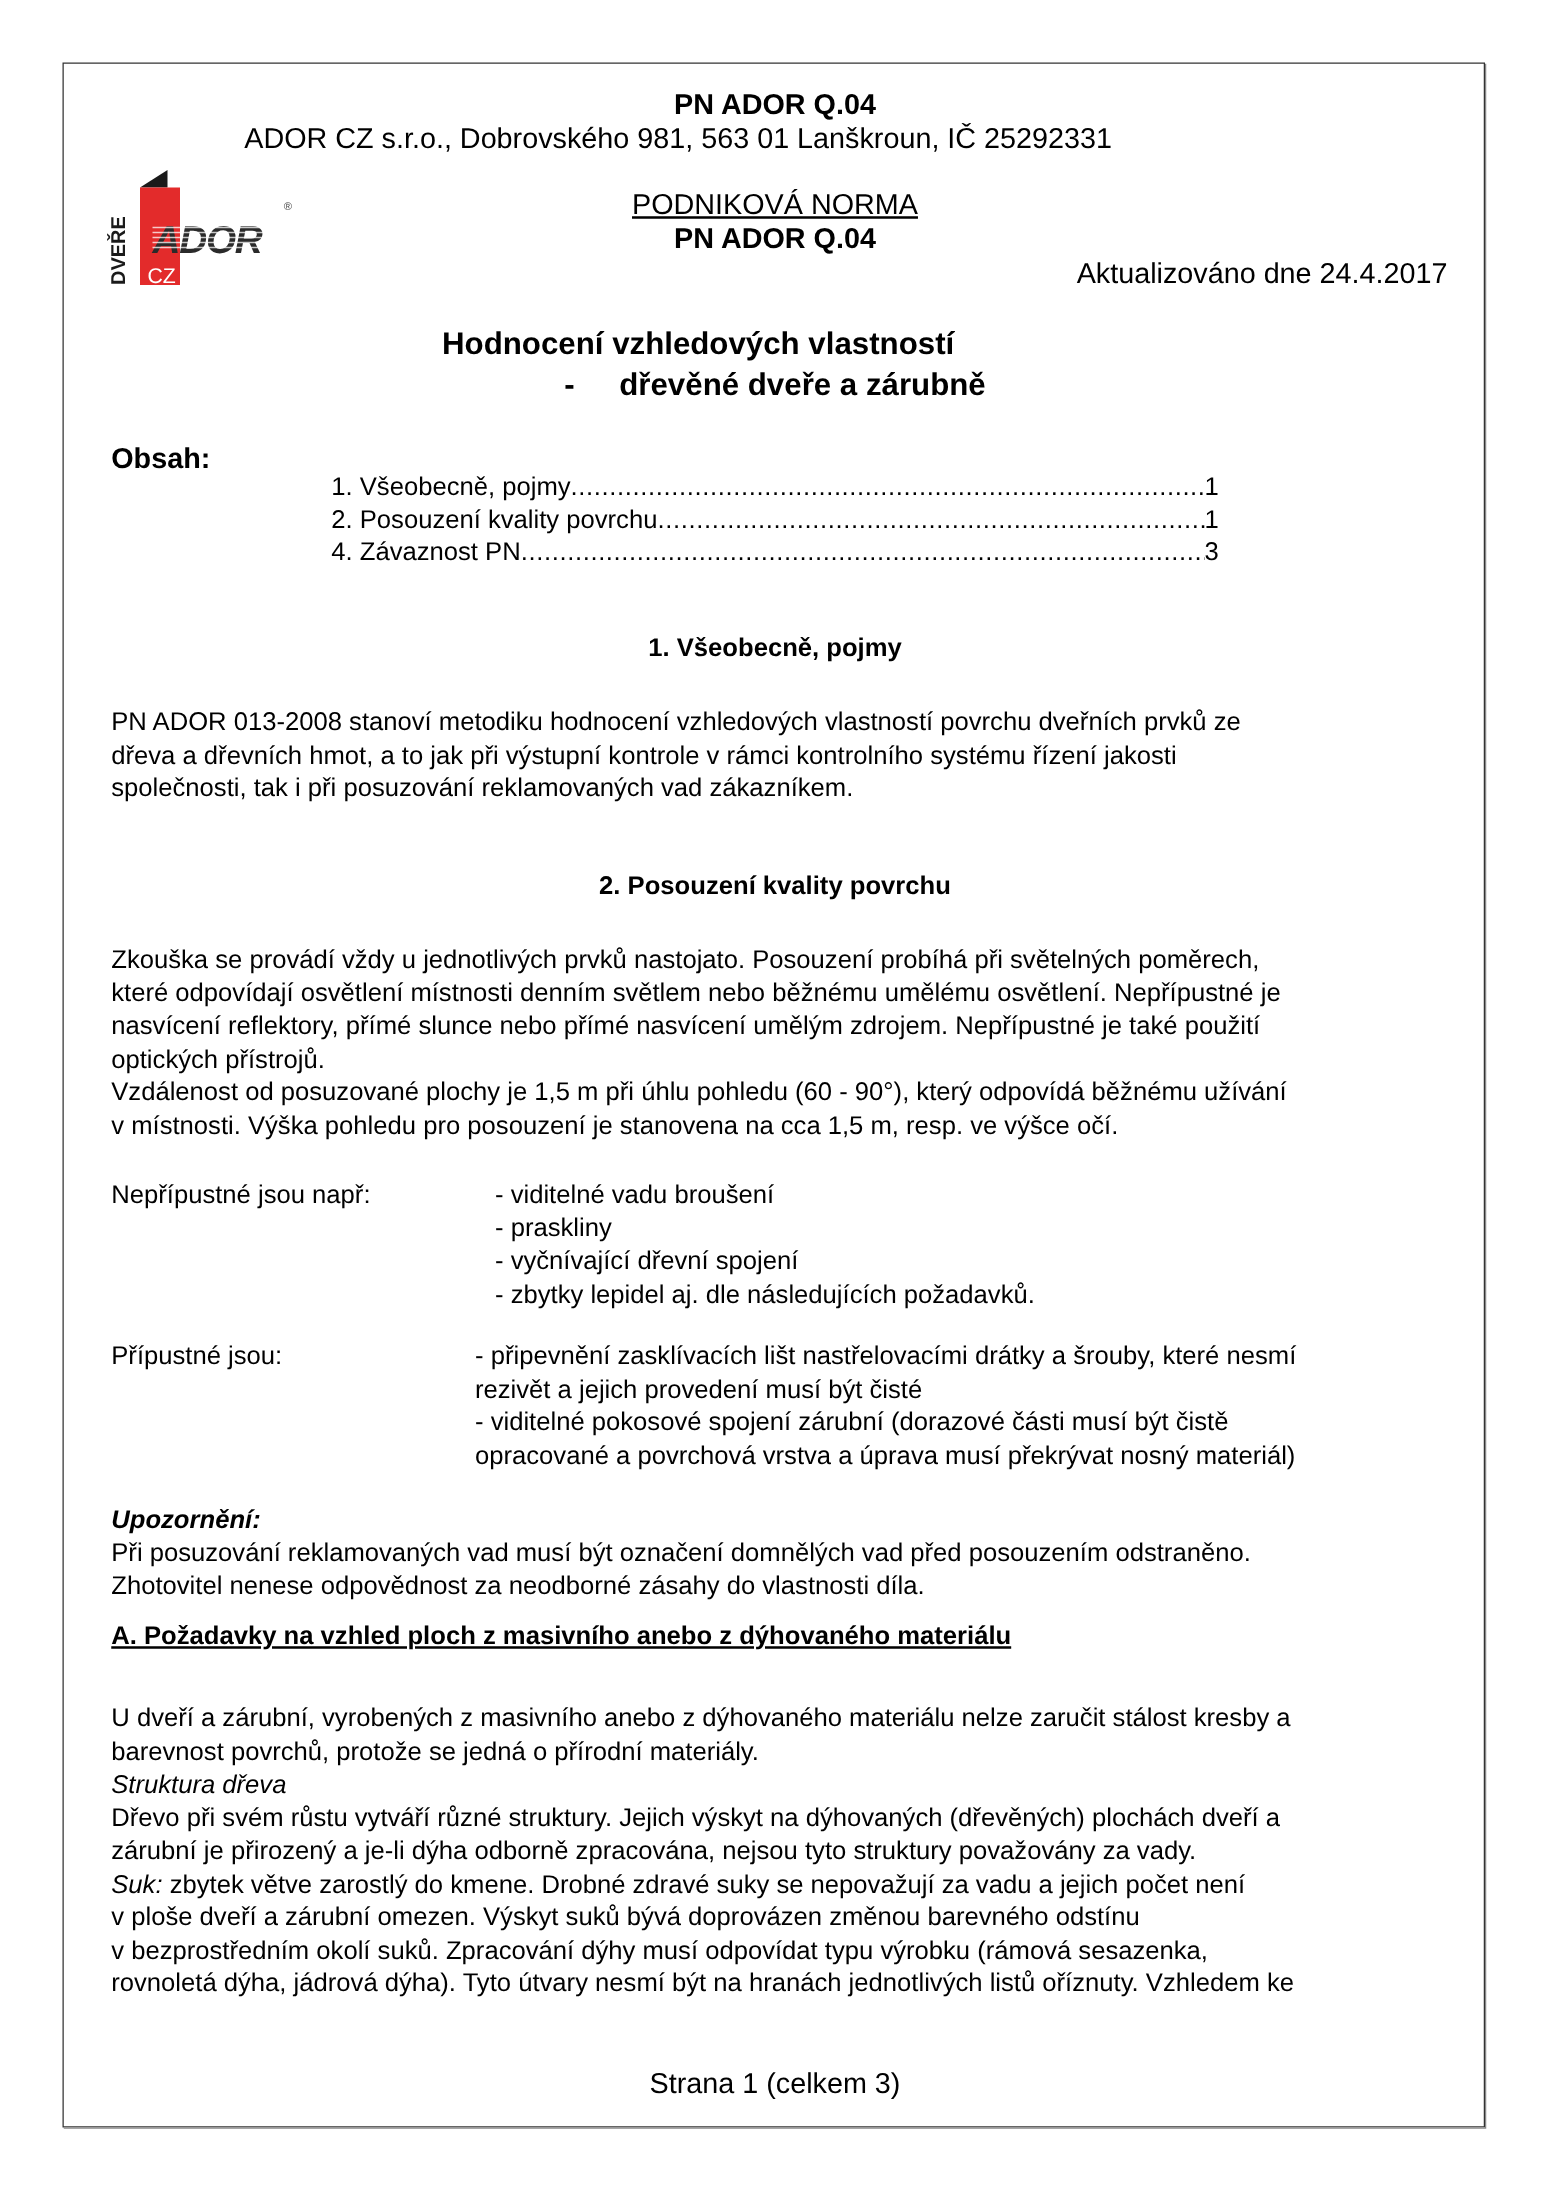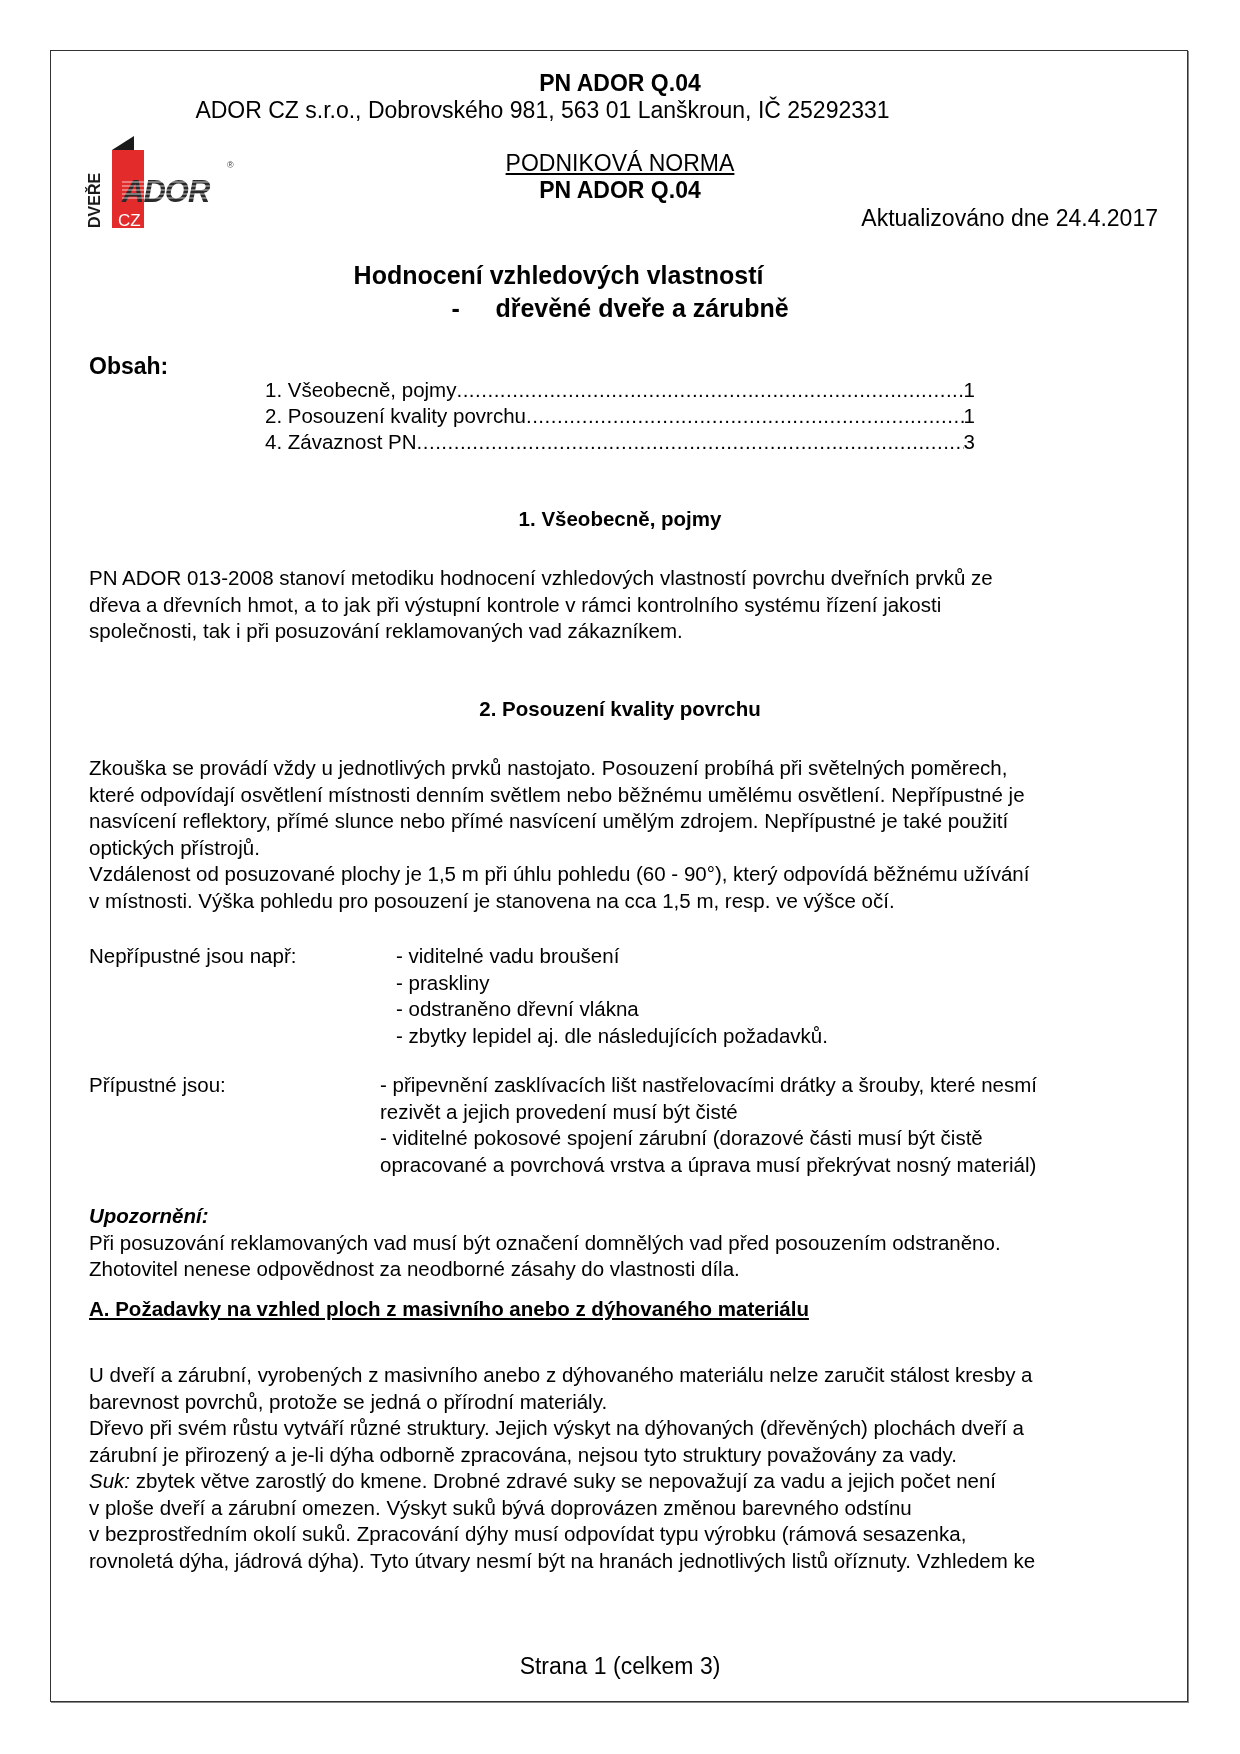--- a/index.html
+++ b/index.html
@@ -141,21 +141,21 @@
   <div>optických přístrojů.</div>
   <div>Vzdálenost od posuzované plochy je 1,5 m při úhlu pohledu (60 - 90°), který odpovídá běžnému užívání</div>
   <div>v místnosti. Výška pohledu pro posouzení je stanovena na cca 1,5 m, resp. ve výšce očí.</div>
 </div>
 
 <div class="row2" style="top:943px;gap:16px;">
   <div class="lab">Nepřípustné jsou např:</div>
   <div class="items">
     <div>- viditelné vadu broušení</div>
     <div>- praskliny</div>
-    <div>- odstraněno dřevní vlákna</div>
+    <div>- vyčnívající dřevní spojení</div>
     <div>- zbytky lepidel aj. dle následujících požadavků.</div>
   </div>
 </div>
 
 <div class="row2" style="top:1072px;">
   <div class="lab">Přípustné jsou:</div>
   <div class="items">
     <div>- připevnění zasklívacích lišt nastřelovacími drátky a šrouby, které nesmí</div>
     <div>rezivět a  jejich provedení musí být čisté</div>
     <div>- viditelné pokosové spojení zárubní (dorazové části musí být čistě</div>
@@ -167,20 +167,21 @@
   <div class="it bold">Upozornění:</div>
   <div>Při posuzování reklamovaných vad musí být označení domnělých vad před posouzením odstraněno.</div>
   <div>Zhotovitel nenese odpovědnost za neodborné zásahy do vlastnosti díla.</div>
 </div>
 
 <div class="para u" style="top:1296px;">A. Požadavky na vzhled ploch z masivního anebo z dýhovaného materiálu</div>
 
 <div class="para" style="top:1362px;">
   <div>U dveří a zárubní, vyrobených z masivního anebo z dýhovaného materiálu nelze zaručit stálost kresby a</div>
   <div>barevnost povrchů, protože se jedná o přírodní materiály.</div>
+  <div class="it">Struktura dřeva</div>
   <div>Dřevo při svém růstu vytváří různé struktury. Jejich výskyt na dýhovaných (dřevěných) plochách dveří a</div>
   <div>zárubní je přirozený a je-li dýha odborně zpracována, nejsou tyto struktury považovány za vady.</div>
   <div><span class="it">Suk:</span><span> zbytek větve zarostlý do kmene. Drobné zdravé suky se nepovažují za vadu a jejich počet není</span></div>
   <div>v ploše dveří a zárubní omezen. Výskyt suků bývá doprovázen změnou barevného odstínu</div>
   <div>v bezprostředním okolí suků. Zpracování dýhy musí odpovídat typu výrobku (rámová sesazenka,</div>
   <div>rovnoletá dýha, jádrová dýha). Tyto útvary nesmí být na hranách jednotlivých listů oříznuty. Vzhledem ke</div>
 </div>
 
 <div id="footer-page" class="abs center t20">Strana 1 (celkem 3)</div>
 

